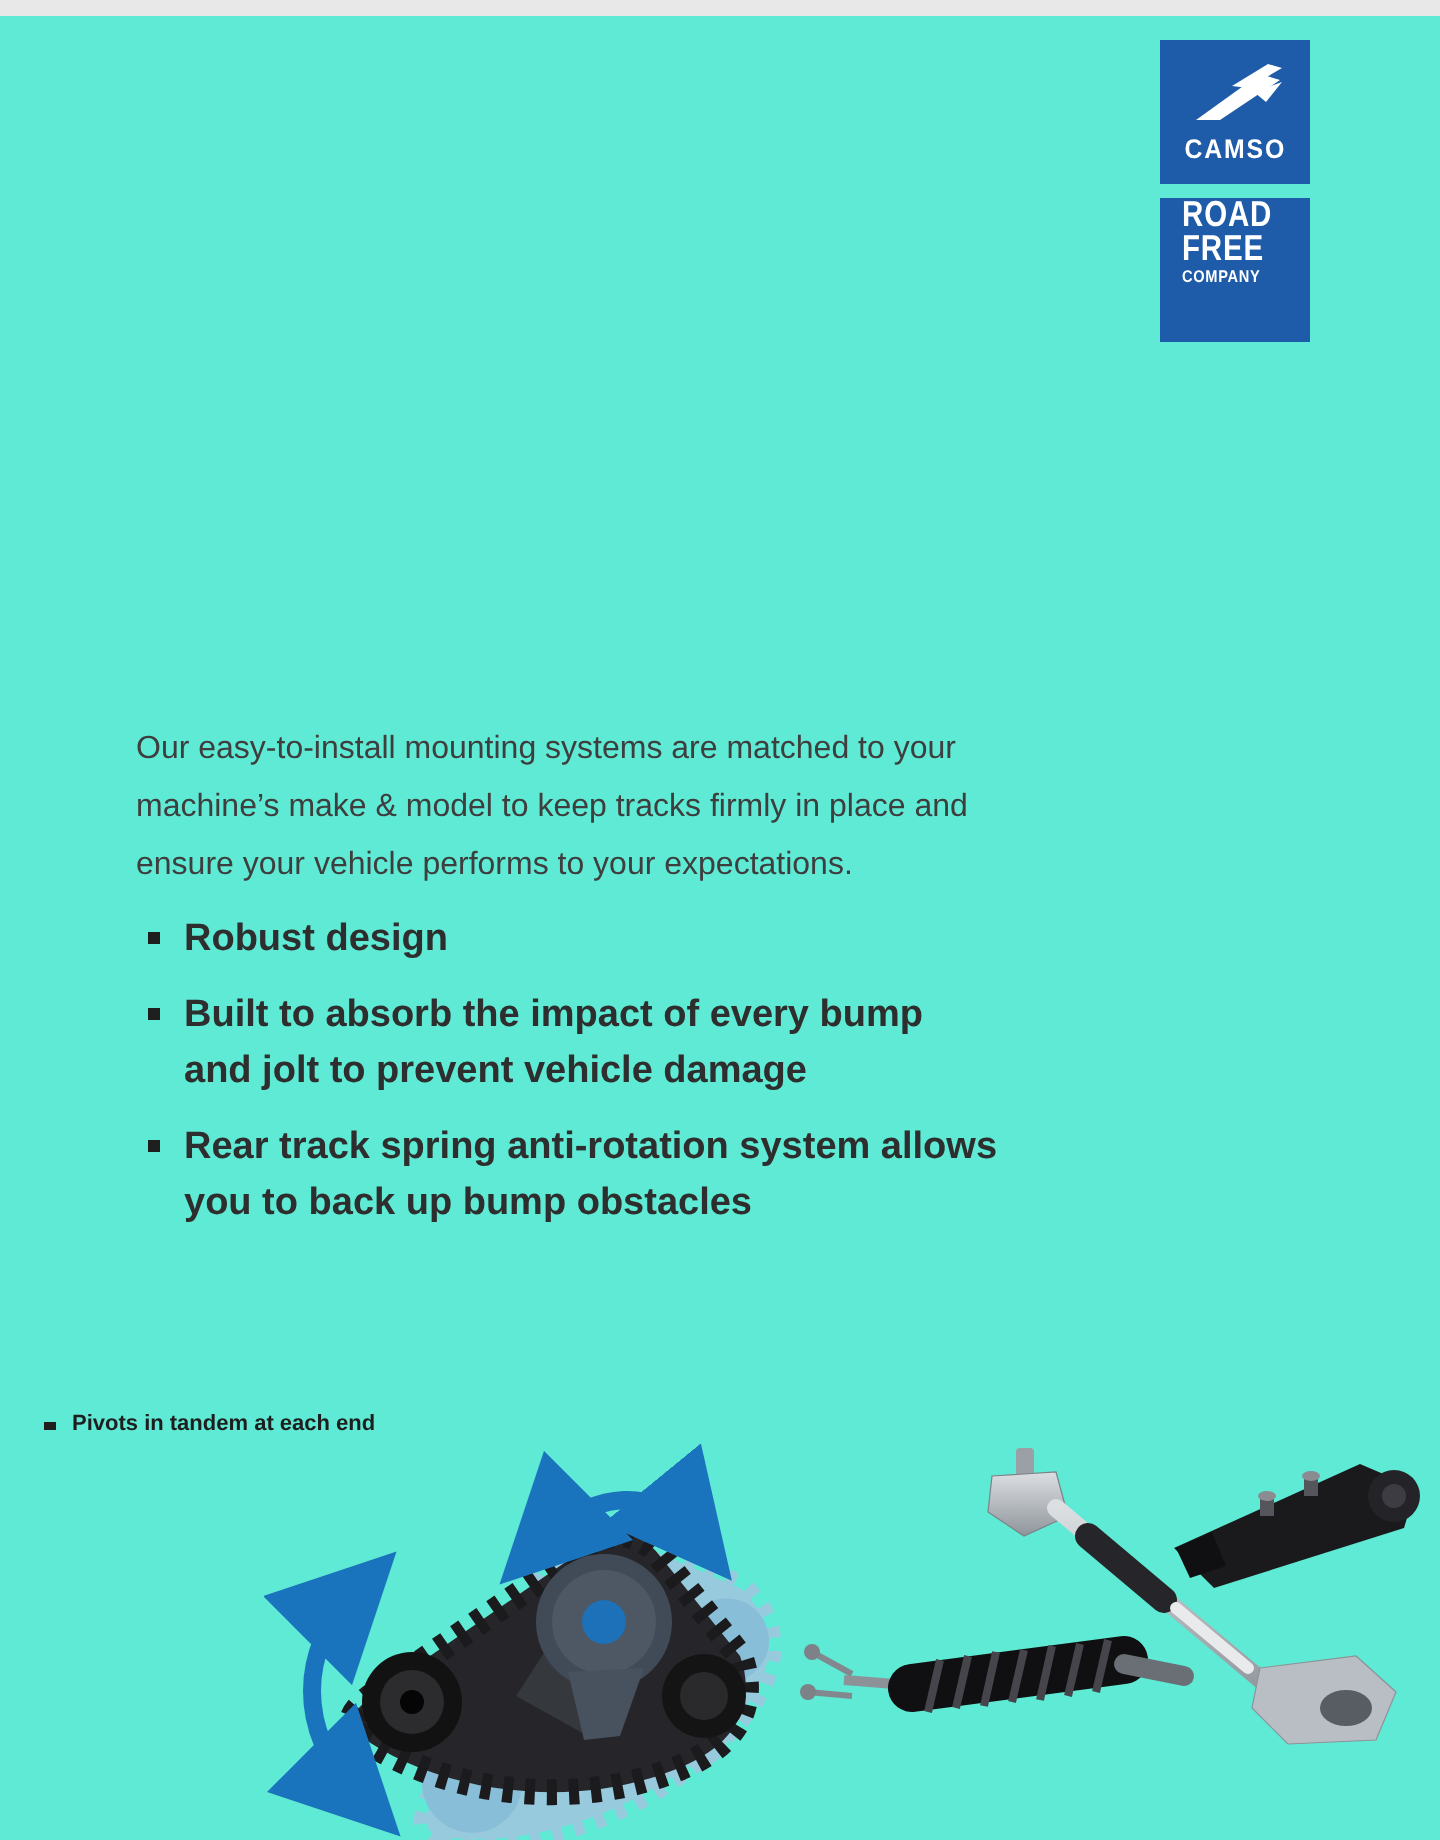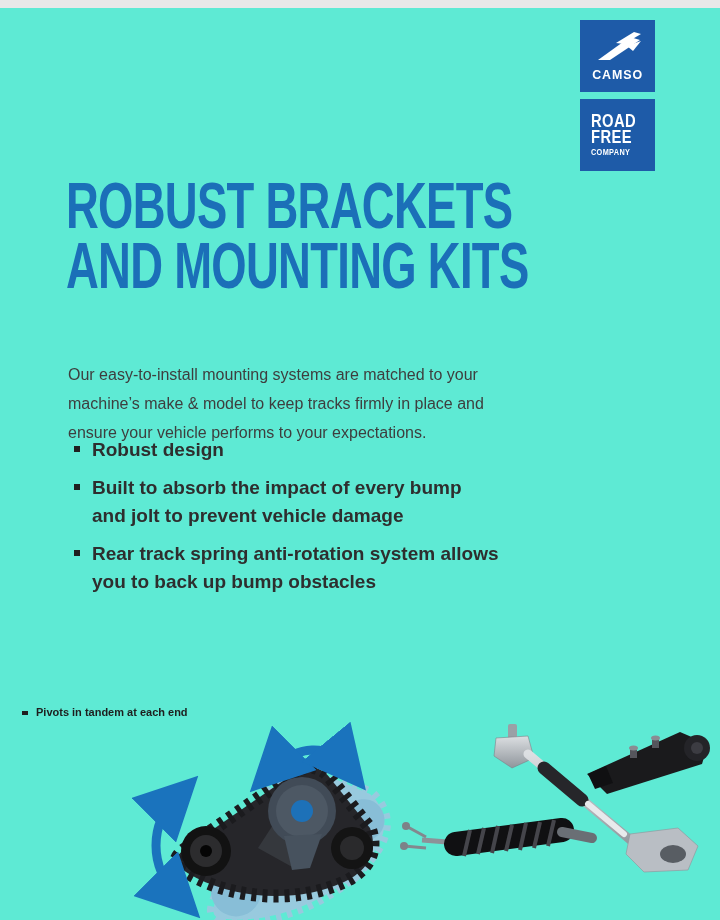--- a/index.html
+++ b/index.html
@@ -18,21 +18,21 @@
     width:75px;height:72px;background:#1e5ba8;
     display:flex;flex-direction:column;align-items:center;justify-content:center;
     box-sizing:border-box;
   }
   .logo-box.camso{margin-bottom:7px;}
   .camso-icon{margin-bottom:4px;}
   .camso-word{
     color:#ffffff;font-weight:700;font-size:13.5px;letter-spacing:1px;
     transform:scaleX(0.92);
   }
-  .roadfree{align-items:flex-start;padding-left:11px;justify-content:center;}
+  .roadfree{align-items:flex-start;padding-left:11px;justify-content:flex-start;}
   .rf-big{
     color:#ffffff;font-weight:700;font-size:18px;line-height:16.5px;
     transform:scaleX(0.82);transform-origin:0 50%;letter-spacing:0.5px;
   }
   .rf-small{
     color:#ffffff;font-weight:700;font-size:8.5px;line-height:11px;
     transform:scaleX(0.86);transform-origin:0 50%;letter-spacing:0.4px;margin-top:1px;
   }
 
   
@@ -41,21 +41,21 @@
     font-weight:700;font-size:64px;line-height:60px;color:#1b6fb8;
     transform:scaleX(0.71);transform-origin:0 0;white-space:nowrap;
     letter-spacing:-1px;
   }
 
   
   .intro{position:absolute;left:68px;top:352px;color:#3e3e3e;}
   .intro div{font-size:16px;line-height:29px;font-weight:400;white-space:nowrap;}
 
   
-  .bullets{position:absolute;left:74px;top:428px;}
+  .bullets{position:absolute;left:74px;top:448px;}
   .bullet{display:flex;margin-bottom:10px;}
   .bullet-square{
     width:6px;height:6px;background:#1f1f1f;flex:0 0 6px;
     margin-top:10px;margin-right:12px;
   }
   .bullet-text div{
     font-size:19px;line-height:28px;font-weight:700;color:#2e2e2e;white-space:nowrap;
   }
 
   
@@ -82,24 +82,20 @@
       </svg>
       <div class="camso-word">CAMSO</div>
     </div>
     <div class="logo-box roadfree">
       <div class="rf-big">ROAD</div>
       <div class="rf-big">FREE</div>
       <div class="rf-small">COMPANY</div>
     </div>
   </div>
 
-  <div class="heading">
-    <div class="h-line">ROBUST BRACKETS</div>
-    <div class="h-line">AND MOUNTING KITS</div>
-  </div>
 
   <div class="intro">
     <div>Our easy-to-install mounting systems are matched to your</div>
     <div>machine’s make &amp; model to keep tracks firmly in place and</div>
     <div>ensure your vehicle performs to your expectations.</div>
   </div>
 
   <div class="bullets">
     <div class="bullet">
       <span class="bullet-square"></span>

